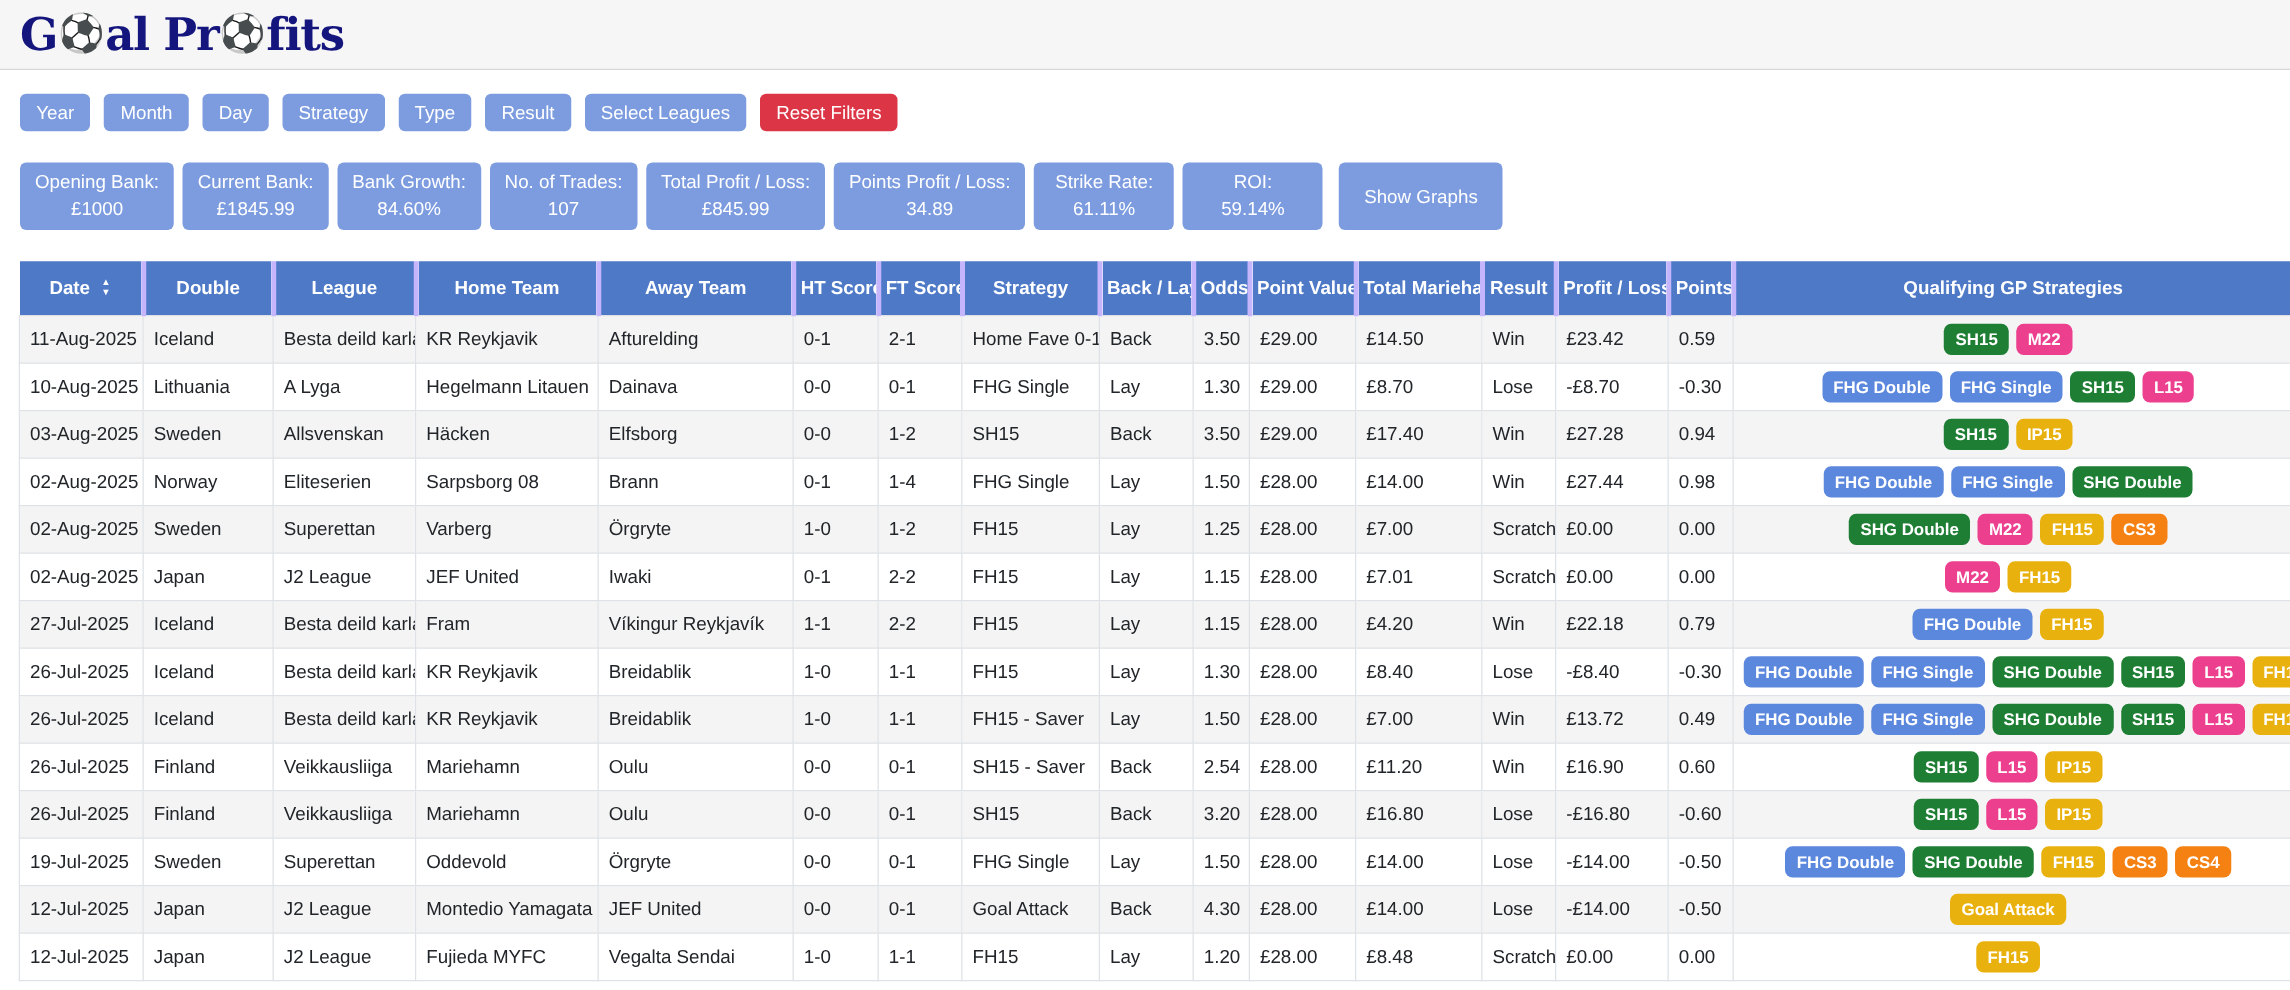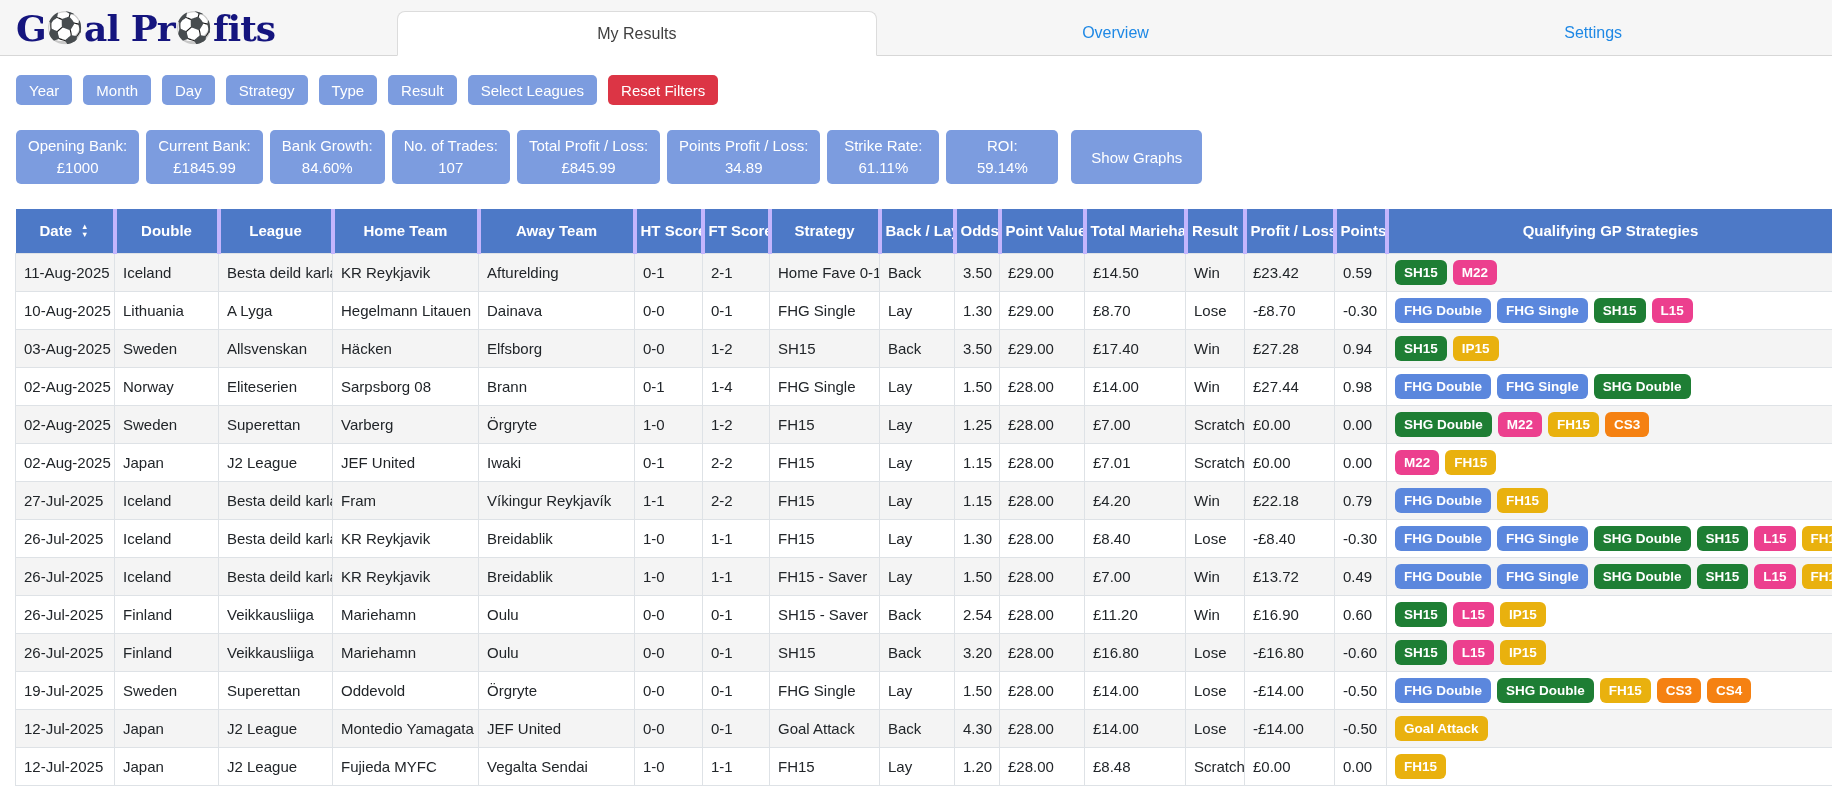--- a/index.html
+++ b/index.html
@@ -66,41 +66,36 @@
   }
   thead th:last-child{border-right:none;}
   .sort{display:inline-flex;flex-direction:column;margin-left:9px;vertical-align:middle;
     font-size:7.5px;line-height:1.05;position:relative;top:-1px;}
   tbody td{
     border:1px solid #dee2e6;padding:9px 8px;font-size:15px;color:#212529;
     white-space:nowrap;overflow:hidden;height:38px;
   }
   tbody tr:nth-child(odd){background:#f4f4f4;}
   tbody tr:nth-child(even){background:#ffffff;}
-  .badge-cell{padding:5px 8px;}
+  .badge-cell{padding:5px 8px;text-align:center;}
   .badge{
     display:inline-block;color:#fff;font-weight:bold;font-size:13.5px;
     border-radius:6px;padding:5px 9px;margin-right:6px;white-space:nowrap;
   }
 </style>
 </head>
 <body>
 
 <div class="topbar">
   <div class="logo">
     <span>G</span>
       <span class="ball">⚽</span>
       <span>al Pr</span>
       <span class="ball">⚽</span>
       <span>fits</span>
-  </div>
-  <div class="tabs">
-    <div class="tab active">My Results</div>
-    <div class="tab">Overview</div>
-    <div class="tab">Settings</div>
   </div>
 </div>
 
 <div class="filters" id="filters-slot">
     <button class="fbtn">Year</button>
     <button class="fbtn">Month</button>
     <button class="fbtn">Day</button>
     <button class="fbtn">Strategy</button>
     <button class="fbtn">Type</button>
     <button class="fbtn">Result</button>

